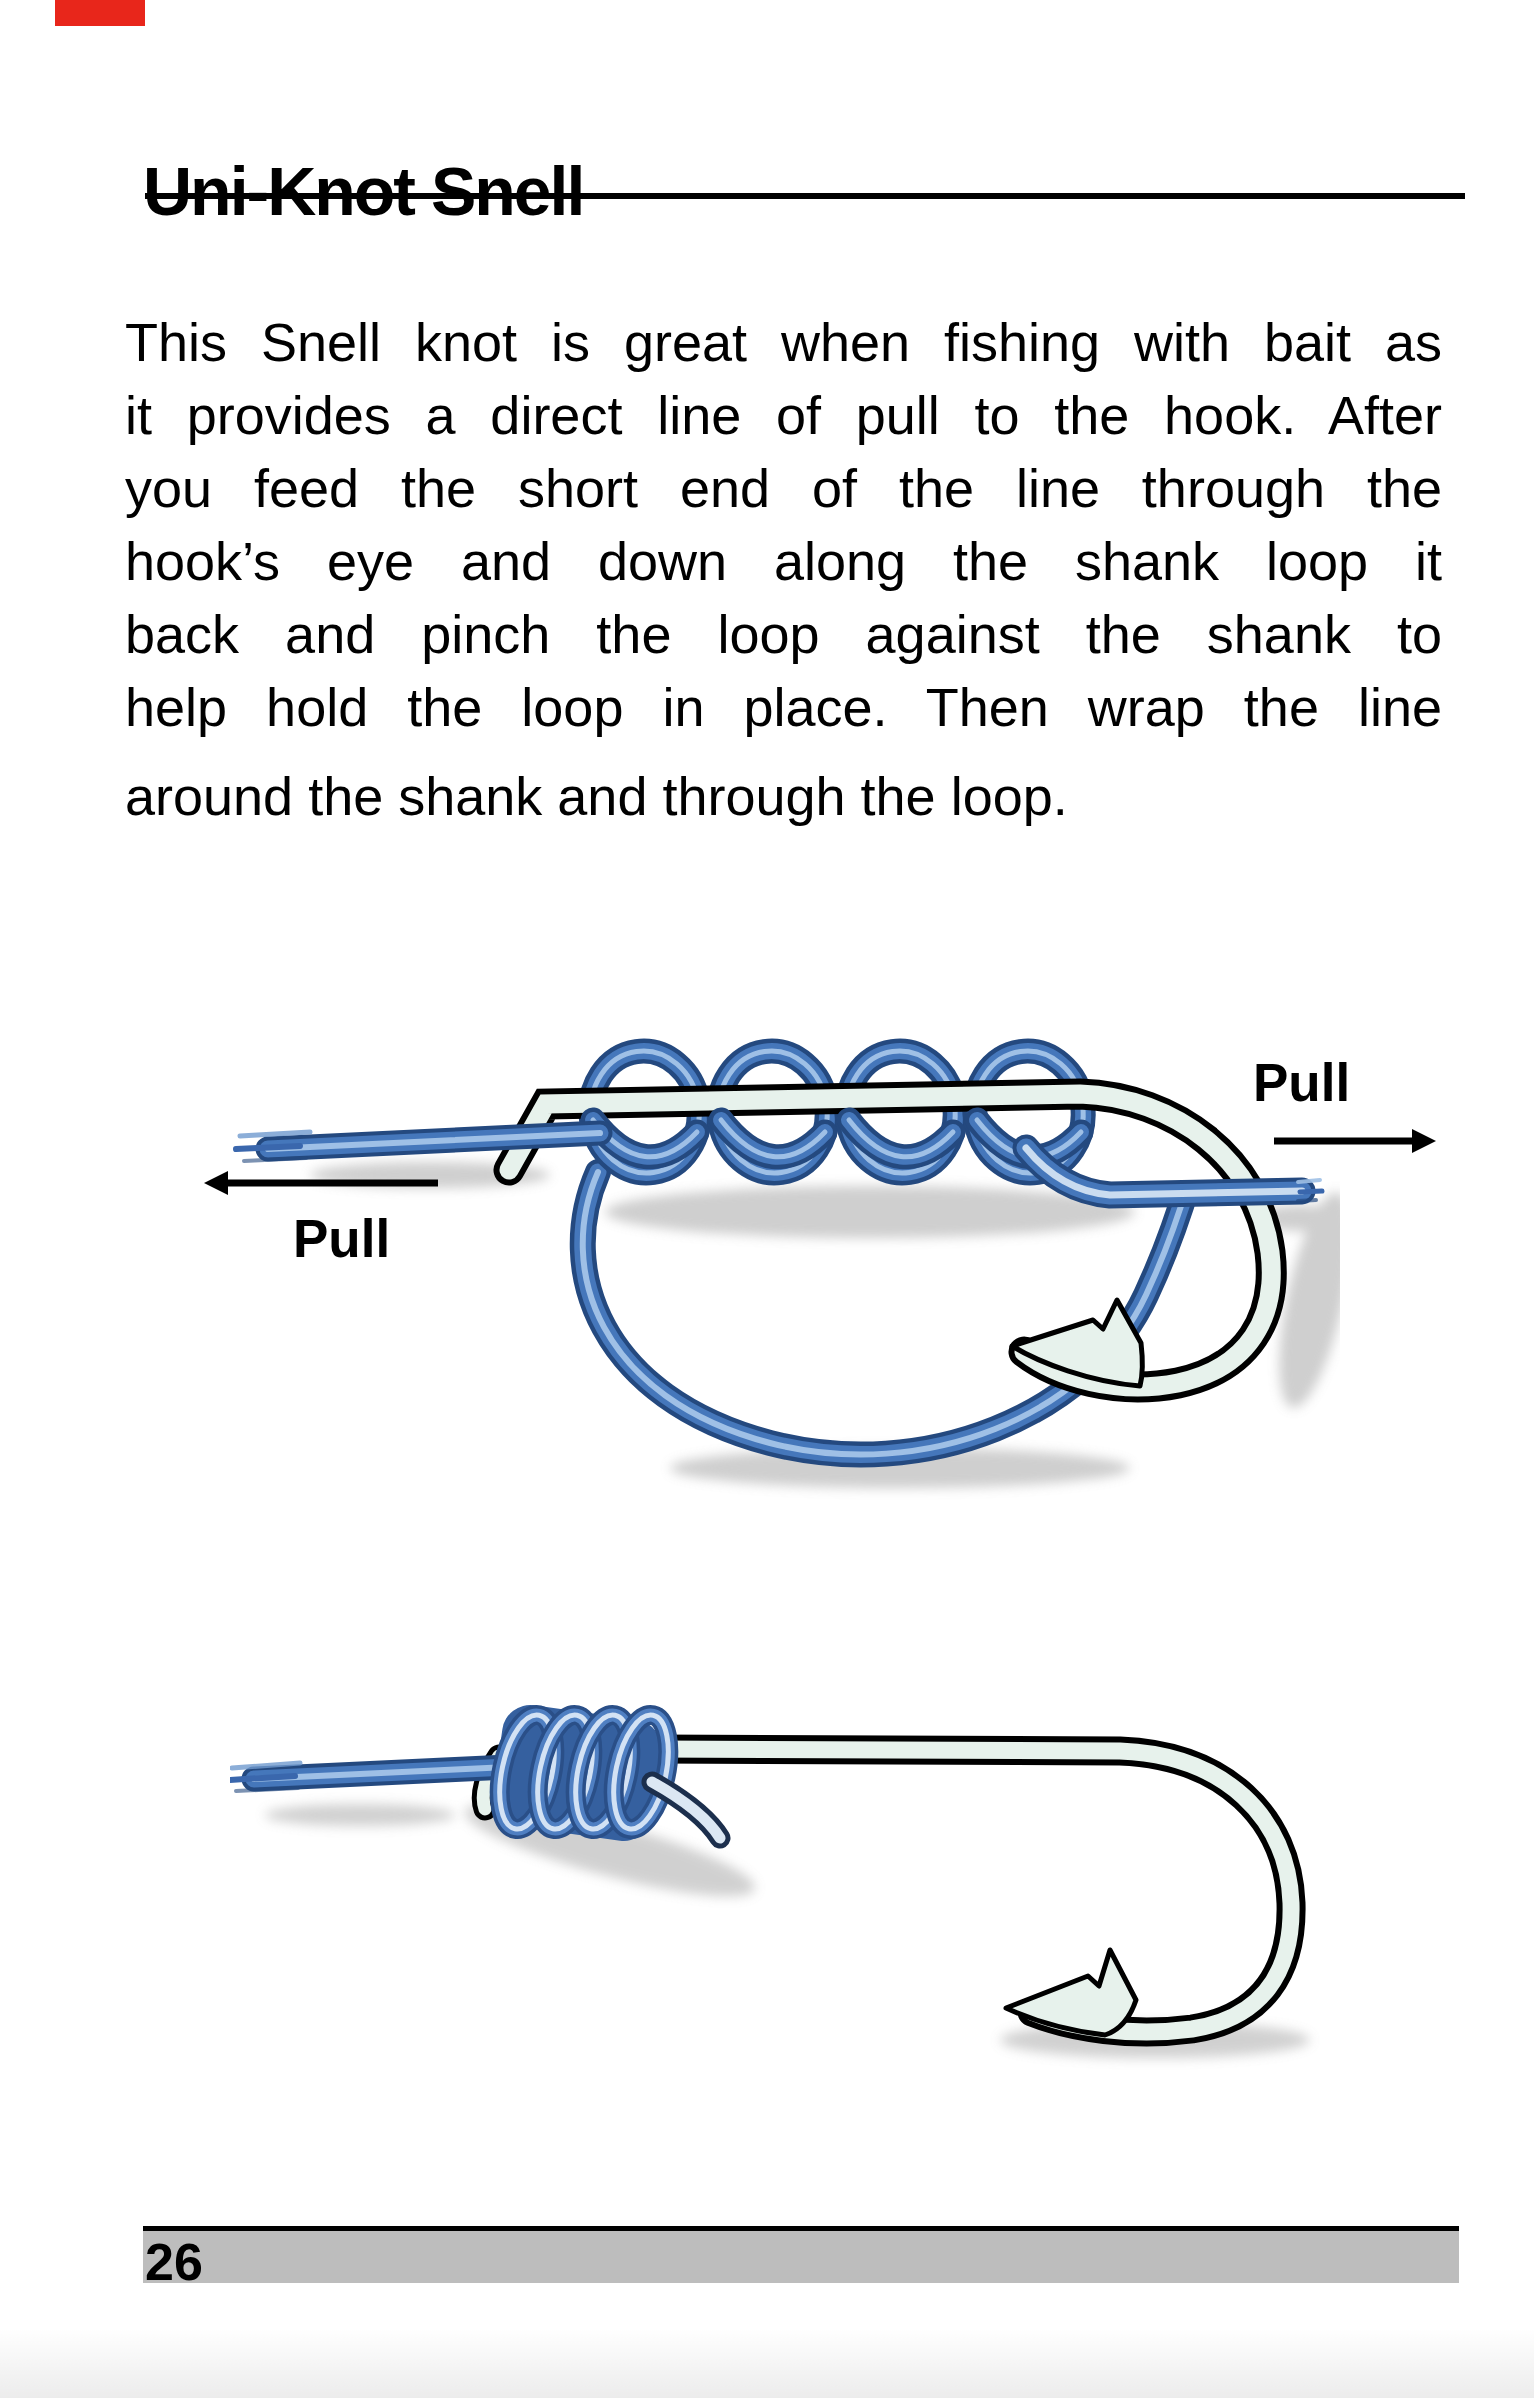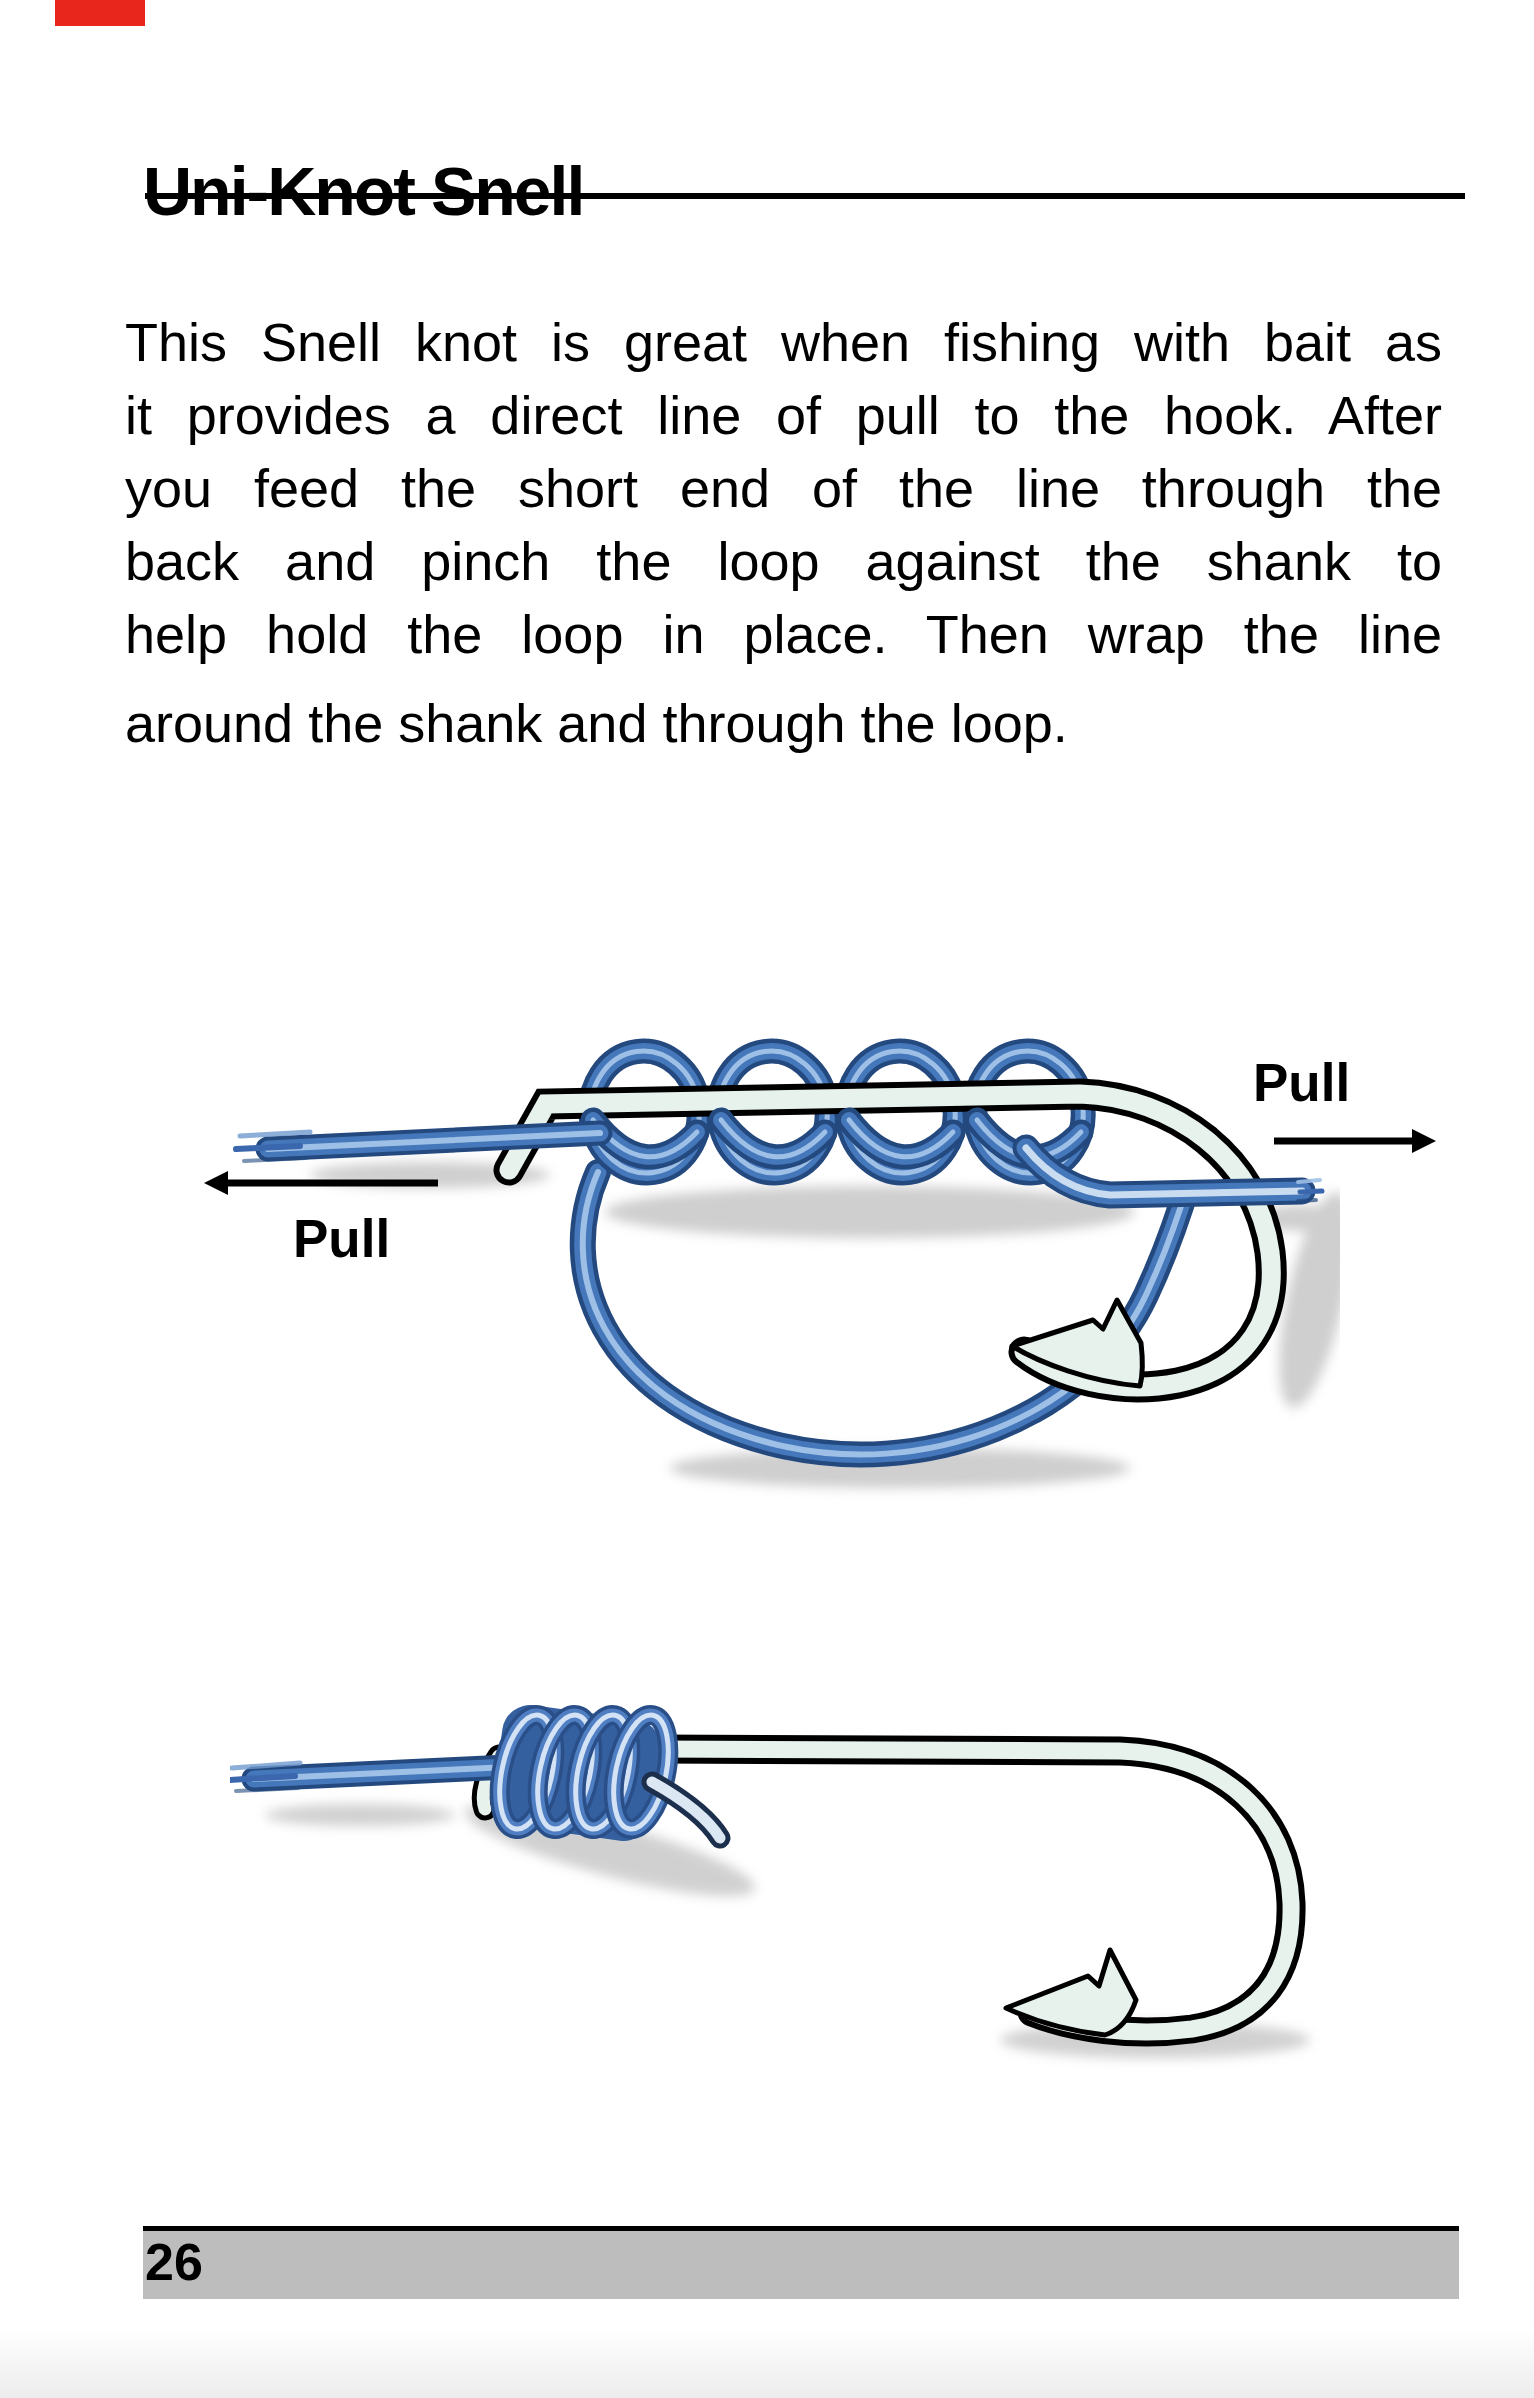--- a/index.html
+++ b/index.html
@@ -9,39 +9,40 @@
   .red-tab{left:55px;top:0;width:90px;height:26px;background:#e8261b;}
   .title{left:143px;top:111px;font-size:68px;font-weight:bold;letter-spacing:-2px;line-height:1;}
   .title-rule{left:145px;top:193px;width:1320px;height:6px;background:#000;}
   .para{left:125px;top:306px;width:1317px;font-size:54px;line-height:73px;}
   .para .ln{height:73px;text-align:justify;text-align-last:justify;}
   .para .ln.last{text-align:left;text-align-last:left;margin-top:16px;}
   .pull{font-size:53px;font-weight:bold;line-height:1;}
   .pull-left{left:293px;top:1212px;}
   .pull-right{left:1253px;top:1056px;}
   .footer-rule{left:143px;top:2226px;width:1316px;height:5px;background:#000;}
-  .footer-bar{left:143px;top:2231px;width:1316px;height:68px;background:#bdbdbd;}
+  .footer-bar{left:143px;top:2231px;width:1316px;height:52px;background:#bdbdbd;}
   .page-num{position:absolute;left:2px;top:3px;font-size:52px;font-weight:bold;line-height:56px;}
   .bottom-shade{left:0;top:2328px;width:1534px;height:70px;
         background:linear-gradient(to bottom, rgba(0,0,0,0) 0%, rgba(0,0,0,0.075) 100%);}
 </style>
 </head>
 <body>
 
 <div class="page">
 
   <div class="abs red-tab"></div>
 
   <h1 class="abs title">Uni-Knot Snell</h1>
   <div class="abs title-rule"></div>
 
   <div class="abs para">
     <div class="ln">This Snell knot is great when fishing with bait as</div>
     <div class="ln">it provides a direct line of pull to the hook. After</div>
     <div class="ln">you feed the short end of the line through the</div>
+    <div class="ln">hook’s eye and down along the shank loop it</div>
     <div class="ln">back and pinch the loop against the shank to</div>
     <div class="ln">help hold the loop in place. Then wrap the line</div>
     <div class="ln last">around the shank and through the loop.</div>
   </div>
 
   <svg class="abs" style="left:230px;top:1020px;" width="1110" height="480" viewBox="230 1020 1110 480">
     <defs>
       <filter id="soft" x="-40%" y="-40%" width="180%" height="180%">
           <feGaussianBlur stdDeviation="6"></feGaussianBlur>
         </filter>

